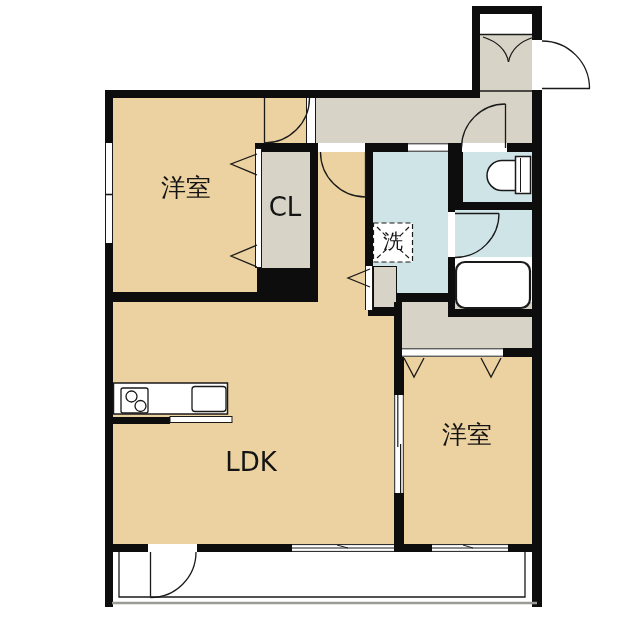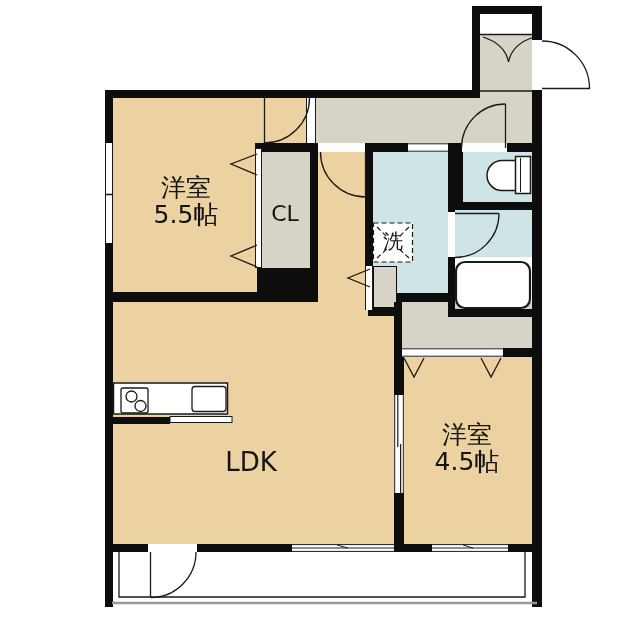--- a/index.html
+++ b/index.html
@@ -183,34 +183,32 @@
 
       <g>
         <path d="M119,552 V597 H525 V552"></path>
         <line x1="112" y1="603" x2="537" y2="603" stroke="#9a9a96" stroke-width="2.5"></line>
       </g>
     </g>
   </svg>
 
   <div class="lbl" style="left:116px;top:174px;width:140px;font-size:25px;">
     <span class="ln">洋室</span>
-    <span class="ln">5.5帖</span>
-  </div>
-
-  <div class="lbl" style="left:260px;top:202px;width:50px;font-size:22px;">
+  </div>
+
+  <div class="lbl" style="left:260px;top:193px;width:50px;font-size:26px;">
     <span>CL</span>
   </div>
 
   <div class="lbl" style="left:373px;top:231px;width:40px;font-size:20px;">
     <span>洗</span>
   </div>
 
 
   <div class="lbl" style="left:171px;top:448px;width:160px;font-size:26px;">
     <span class="ln">LDK</span>
   </div>
 
   <div class="lbl" style="left:404px;top:421px;width:126px;font-size:25px;">
     <span class="ln">洋室</span>
-    <span class="ln">4.5帖</span>
   </div>
 
 </div>
 
 </body></html>

